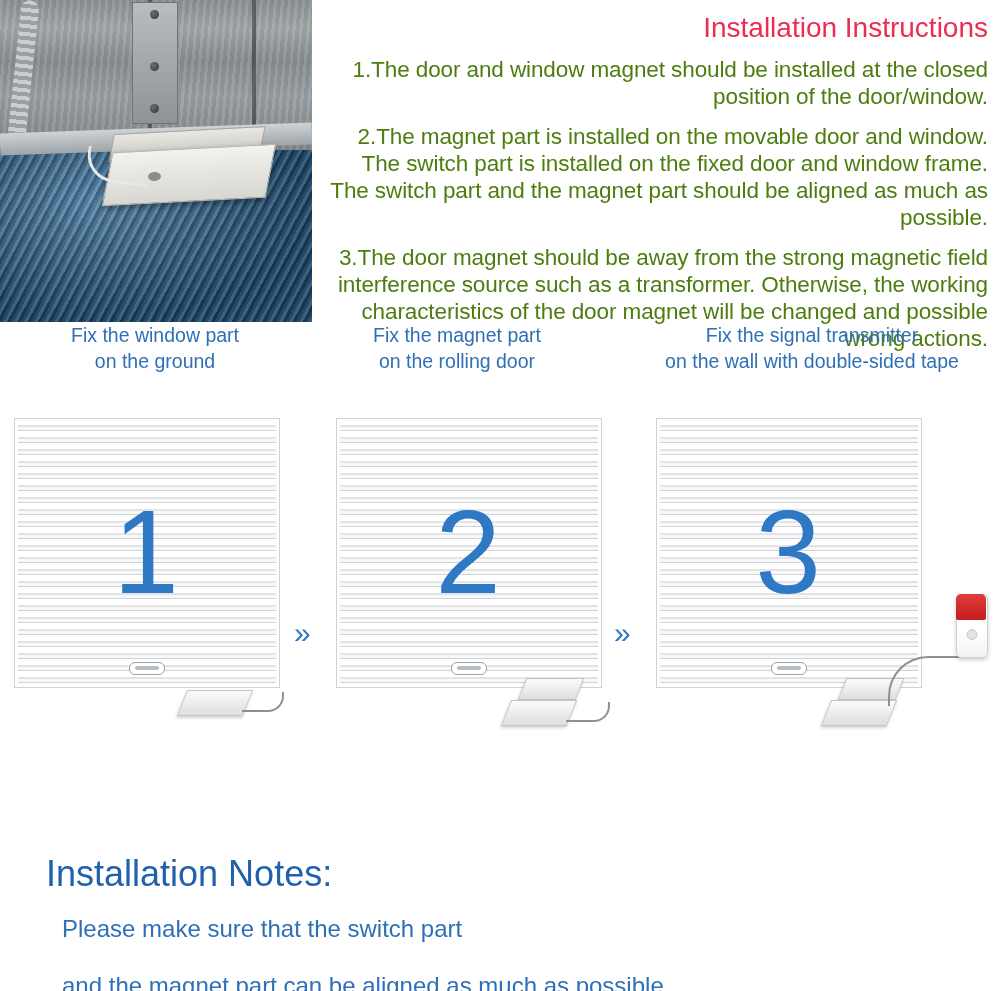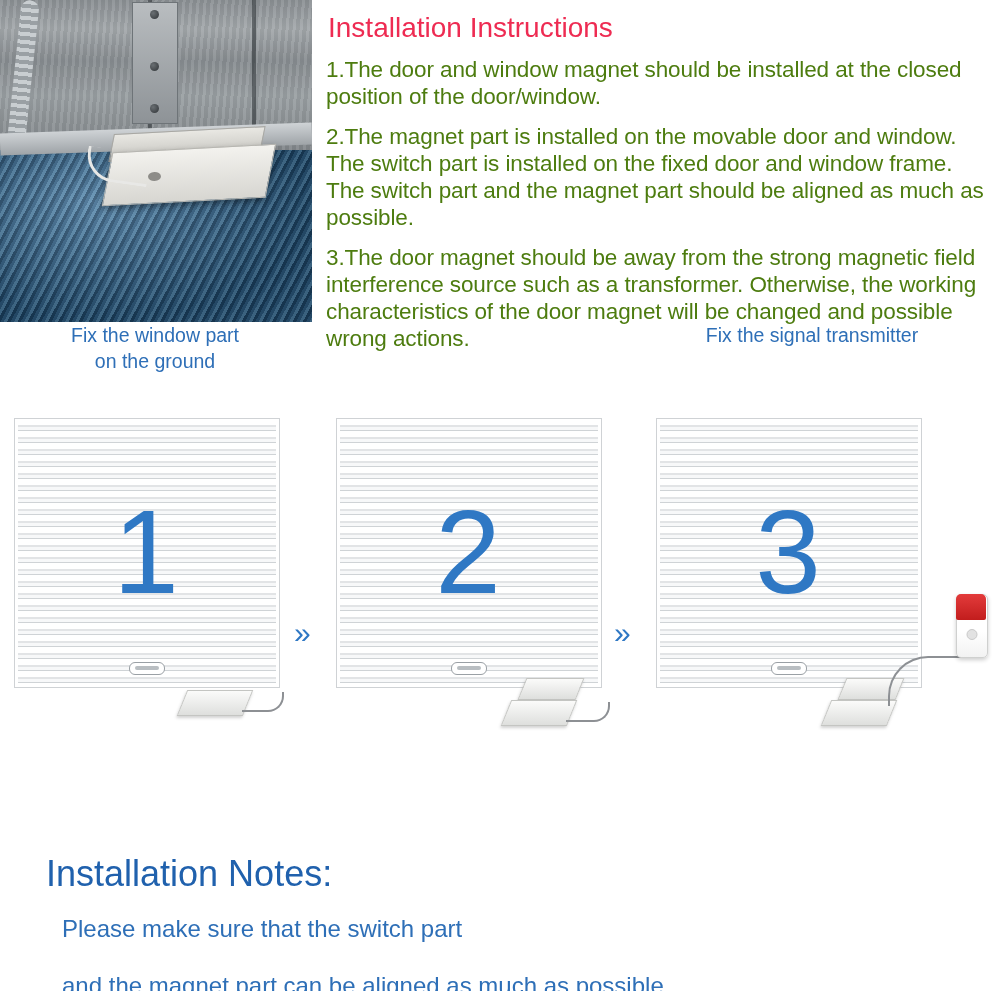--- a/index.html
+++ b/index.html
@@ -13,20 +13,21 @@
     font-family: "Liberation Sans", sans-serif;
     position: relative;
     overflow: hidden;
   }
 
   
   .top-section {
     position: relative;
     width: 1000px;
     height: 322px;
+    text-align: right;
   }
   .photo {
     position: absolute;
     left: 0;
     top: 0;
     width: 312px;
     height: 322px;
     overflow: hidden;
     background: #8e9195;
   }
@@ -344,22 +345,27 @@
   </div>
 </div>
 
 <div class="steps">
 
   <div class="step-captions" style="top:0;">
     <div class="cap cap1">
       <div>Fix the window part</div>
       <div>on the ground</div>
     </div>
+    <div class="cap cap2">
+      <div>Fix the magnet part</div>
+      <div>on the rolling door</div>
+    </div>
     <div class="cap cap3">
       <div>Fix the signal transmitter</div>
+      <div>on the wall with double-sided tape</div>
     </div>
   </div>
 
   <div class="step-row">
 
     <div class="door-wrap w1">
       <div class="shutter">
         <div class="handle"></div>
       </div>
       <div class="step-num">1</div>

